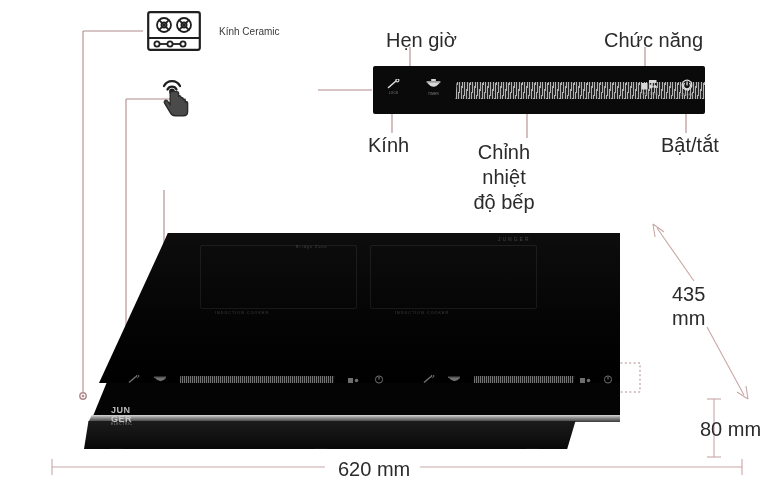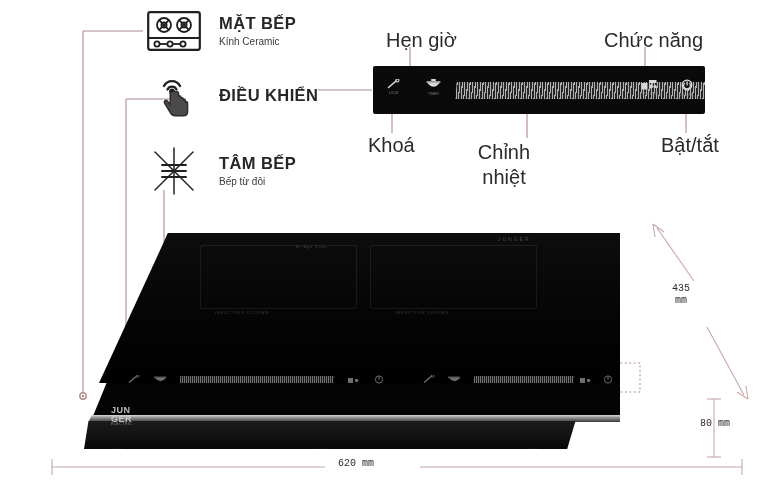--- a/index.html
+++ b/index.html
@@ -18,21 +18,21 @@
   .feat-icon{width:62px;height:46px;display:flex;align-items:center;justify-content:center;flex:0 0 auto;}
   .feat-text{line-height:1.18;}
   .feat-title{font-size:16.5px;font-weight:bold;letter-spacing:.4px;color:#262626;white-space:nowrap;}
   .feat-sub{font-size:10px;color:#3a3a3a;white-space:nowrap;margin-top:2px;}
 
   
   .callout{position:absolute;font-size:20px;color:#2b2b2b;white-space:nowrap;}
   .callout.two{white-space:normal;text-align:center;line-height:1.25;}
 
   
-  .dim{position:absolute;font-size:10px;color:#2b2b2b;white-space:nowrap;font-family:Liberation Mono, monospace;}
+  .dim{position:absolute;font-size:20px;color:#2b2b2b;white-space:nowrap;}
   .dim.stack{line-height:1.18;text-align:center;}
 
   
   #panelStrip{
     position:absolute;left:373px;top:66px;width:332px;height:48px;
     background:#0a0a0a;border-radius:2px;overflow:hidden;
   }
   .pnl-ico{position:absolute;top:13px;display:flex;flex-direction:column;align-items:center;}
   .pnl-ico .lbl{font-size:3.1px;color:#8a8a8a;letter-spacing:.25px;margin-top:2px;text-transform:uppercase;}
   #slider{
@@ -169,21 +169,20 @@
         <g fill="none" stroke="#1f1f1f" stroke-width="1.8">
           <circle cx="10" cy="33" r="2.6"></circle>
             <circle cx="23" cy="33" r="2.6"></circle>
             <circle cx="36" cy="33" r="2.6"></circle>
           <line x1="13" y1="33" x2="20" y2="33"></line>
             <line x1="26" y1="33" x2="33" y2="33"></line>
         </g>
       </svg>
     </div>
     <div class="feat-text">
-      <div class="feat-title">MẶT BẾP</div>
       <div class="feat-sub">Kính Ceramic</div>
     </div>
   </div>
 
   <div class="feature" style="left:143px;top:73px;">
     <div class="feat-icon">
       <svg width="46" height="46" viewBox="0 0 46 46" xmlns="http://www.w3.org/2000/svg">
         <g fill="none" stroke="#1f1f1f" stroke-width="2.3" stroke-linecap="round">
           <path d="M13,13 A9,9 0 0,1 29,13"></path>
           <path d="M16.5,16.5 A5,5 0 0,1 25.5,16.5"></path>
@@ -193,51 +192,31 @@
                  L19.6,40.2 C20.6,42 22.2,42.8 24.2,42.8 L32.5,42.8
                  C35,42.8 36.6,41.2 36.6,38.8 L36.6,30
                  C36.6,28.4 34.4,28.2 34.4,29.8 L34.4,27.8
                  C34.4,26.2 32.2,26 32.2,27.6 L32.2,26
                  C32.2,24.4 30,24.2 30,25.8 L30,24.2
                  C30,22.5 27.6,22.3 27.6,24 L27.6,20
                  C27.6,17.8 19.2,17.8 19.2,20 Z" fill="#4a4a4a" stroke="#2b2b2b" stroke-width="1.4"></path>
       </svg>
     </div>
     <div class="feat-text">
-      <div class="feat-title">ĐIỀU KHIỂN</div>
-    </div>
-  </div>
-
-  <div class="feature" style="left:143px;top:148px;">
-    <div class="feat-icon">
-      <svg width="50" height="50" viewBox="0 0 50 50" xmlns="http://www.w3.org/2000/svg">
-        <g stroke="#1f1f1f" fill="none" stroke-width="1.5" stroke-linecap="round">
-          <line x1="6" y1="6" x2="44" y2="44"></line>
-          <line x1="44" y1="6" x2="6" y2="44"></line>
-          <line x1="25" y1="2" x2="25" y2="48"></line>
-        </g>
-        <g stroke="#1f1f1f" fill="none" stroke-width="1.9" stroke-linecap="round">
-          <line x1="13" y1="19" x2="37" y2="19"></line>
-          <line x1="13" y1="25" x2="37" y2="25"></line>
-          <line x1="13" y1="31" x2="37" y2="31"></line>
-        </g>
-      </svg>
-    </div>
-    <div class="feat-text">
-      <div class="feat-title">TÂM BẾP</div>
-      <div class="feat-sub">Bếp từ đôi</div>
-    </div>
-  </div>
+    </div>
+  </div>
+
 
   <div class="callout" style="left:386px;top:29px;">Hẹn giờ</div>
   <div class="callout" style="left:604px;top:29px;">Chức năng</div>
 
-  <div class="callout" style="left:368px;top:134px;">Khoá</div>
+  <div class="callout" style="left:368px;top:134px;">Kính</div>
   <div class="callout two" style="left:458px;top:140px;width:92px;">
     <div>Chỉnh nhiệt</div>
+    <div>độ bếp</div>
   </div>
   <div class="callout" style="left:661px;top:134px;">Bật/tắt</div>
 
   <div id="panelStrip">
 
     <div class="pnl-ico" style="left:14px;">
       <svg width="13" height="10" viewBox="0 0 13 10" xmlns="http://www.w3.org/2000/svg">
         <path d="M1.5,8.5 L9,2" stroke="#d8d8d8" stroke-width="1.6" stroke-linecap="round" fill="none"></path>
         <circle cx="10.4" cy="1.4" r="1.5" fill="none" stroke="#d8d8d8" stroke-width="1.1"></circle>
       </svg>

